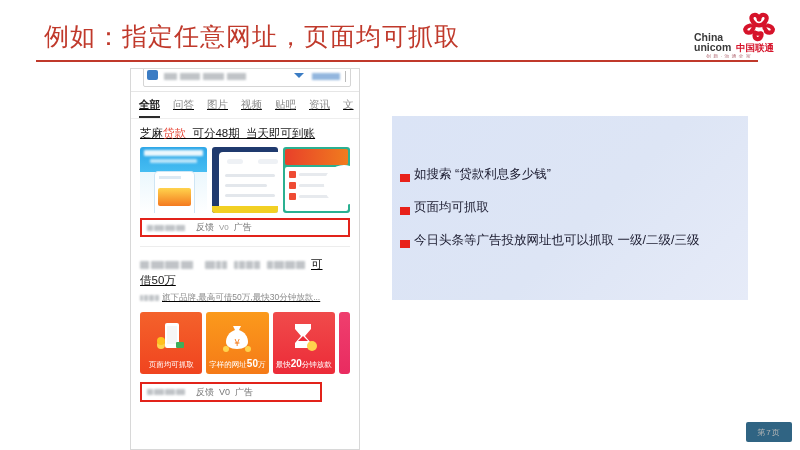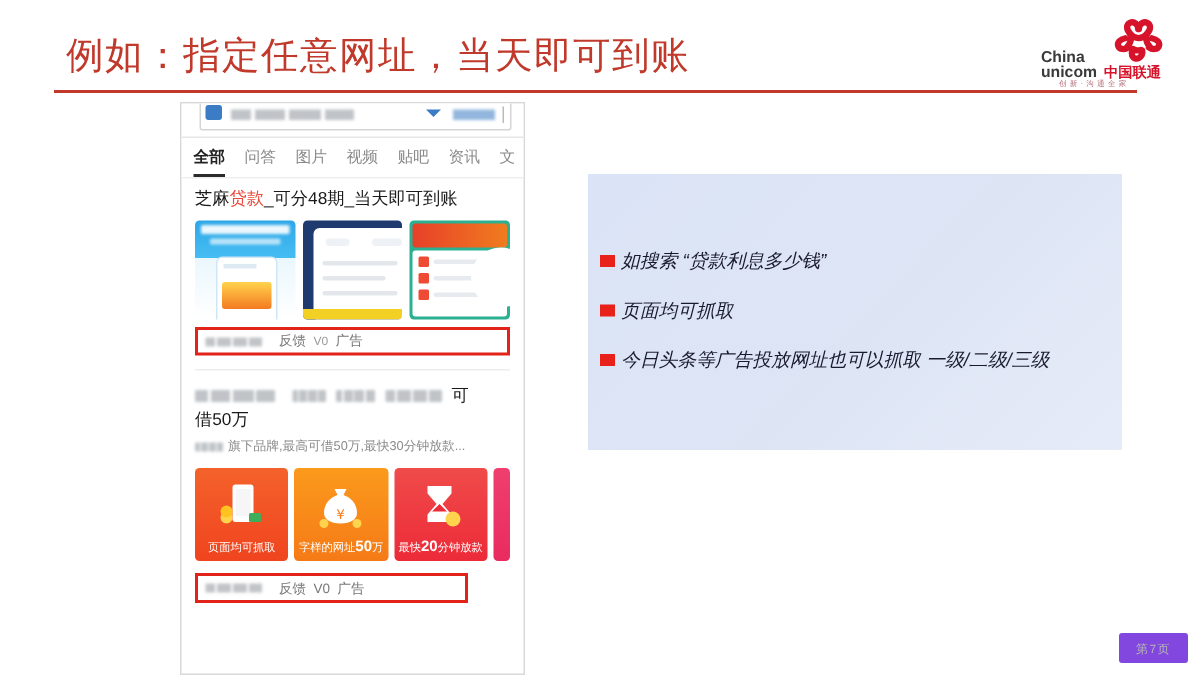--- a/index.html
+++ b/index.html
@@ -18,23 +18,24 @@
     position:absolute;left:36px;top:60px;width:722px;height:2px;
     background:#c0392b;
   }
   
   .logo{
     position:absolute;right:10px;top:12px;width:98px;height:46px;
   }
   .logo svg{display:block;}
   
   .shot{
-    position:absolute;left:120px;top:68px;width:228px;height:380px;
+    position:absolute;left:130px;top:68px;width:228px;height:380px;
     background:#ffffff;border:1px solid #d8d8d8;
     overflow:hidden;
+    text-decoration:underline;
   }
   .shot-searchbar{
     position:relative;height:22px;border-bottom:1px solid #e6e6e6;
     background:#fff;
   }
   .sb-box{
     position:absolute;left:12px;top:-4px;right:8px;height:20px;
     border:1px solid #d5d5d5;border-radius:2px;background:#fff;
   }
   .sb-icon{
@@ -138,41 +139,41 @@
 
   
   .panel{
     position:absolute;left:392px;top:116px;width:356px;height:184px;
     background:linear-gradient(135deg,#dbe4f6 0%,#dde5f5 55%,#e6ebf8 100%);
   }
   .bullets{
     position:absolute;left:8px;top:50px;right:8px;
   }
   .bullet{
-    display:flex;align-items:flex-start;margin-bottom:17px;font-style:italic;
+    display:flex;align-items:flex-end;margin-bottom:17px;
   }
   .bullet .sq{
     width:10px;height:8px;background:#e8211a;margin-top:4px;margin-right:4px;
     flex:0 0 auto;
   }
   .bullet .txt{
     font-size:12.5px;color:#1a1a2e;line-height:16px;white-space:nowrap;
   }
   
   .watermark{
     position:absolute;right:8px;bottom:8px;width:46px;height:20px;
-    background:#6d28d9;border-radius:2px;opacity:.85;
+    background:#0c4a6e;border-radius:2px;opacity:.85;
     display:flex;align-items:center;justify-content:center;
     font-size:8px;color:#aaaaaa;letter-spacing:1px;margin-left:28px;
   }
 </style>
 </head>
 <body>
 
-<div class="slide-title">例如：指定任意网址，当天即可到账</div>
+<div class="slide-title">例如：指定任意网址，页面均可抓取</div>
 <div class="title-rule"></div>
 
 <div class="logo">
   <svg width="98" height="46" viewBox="0 0 98 46" xmlns="http://www.w3.org/2000/svg">
     <g fill="#d6132a">
       <path d="M62 4 c-3.3 0-5.6 2.3-5.6 5.2 0 1.6 .8 3 2 3.9 -2.3 .5-4 2.4-4 4.8 0 2.8 2.4 5 5.4 5 2.1 0 3.9-1.1 4.8-2.7 .9 1.6 2.7 2.7 4.8 2.7 3 0 5.4-2.2 5.4-5 0-2.4-1.7-4.3-4-4.8 1.2-.9 2-2.3 2-3.9 C72.8 6.3 70.5 4 67.2 4 c-2.1 0-3.9 1.1-4.8 2.7 C61.5 5.1 62 4 62 4Z" opacity="0"></path>
     </g>
 
     <g fill="none" stroke="#d6132a" stroke-width="4.2" stroke-linecap="round">
       <path d="M61.5 10.5 c-2.8-2.8-2.8-6.2 0-7.4 2.6-1.1 5.3 1.2 5.3 4.3"></path>

